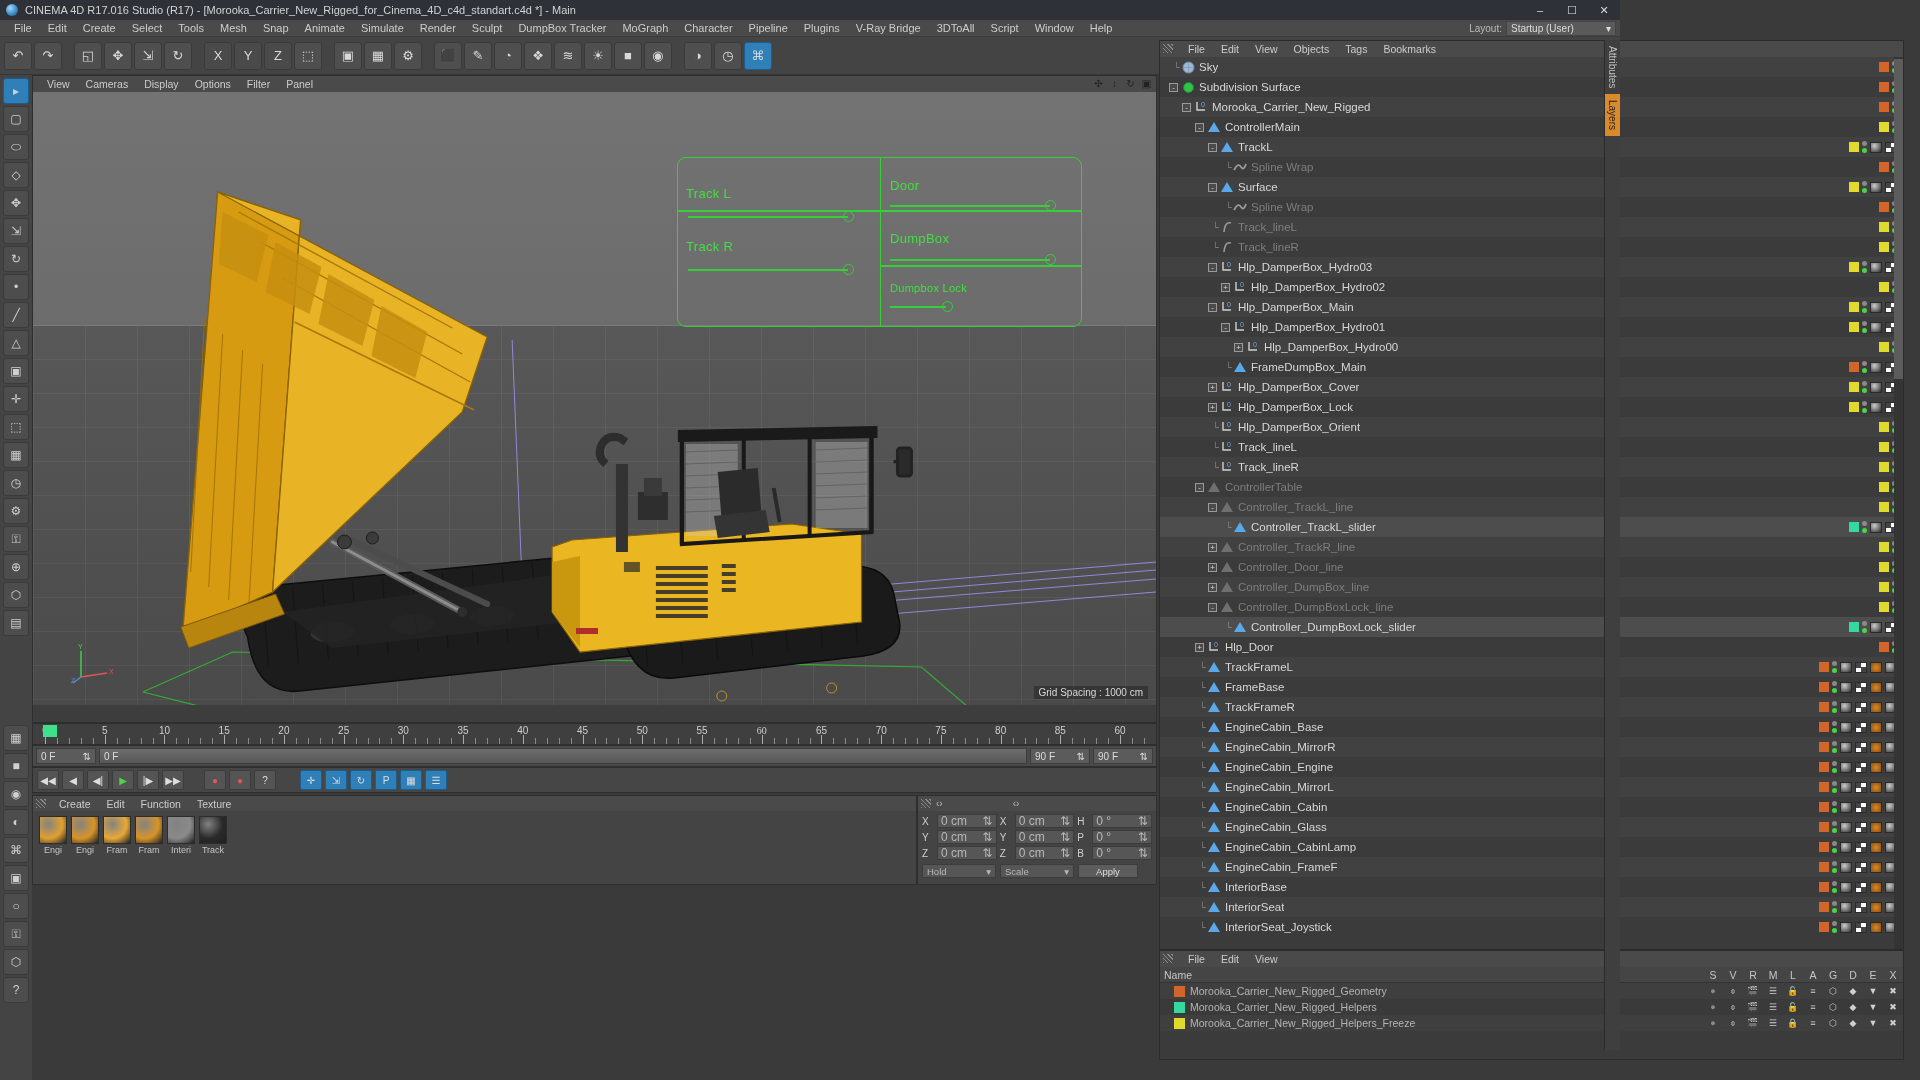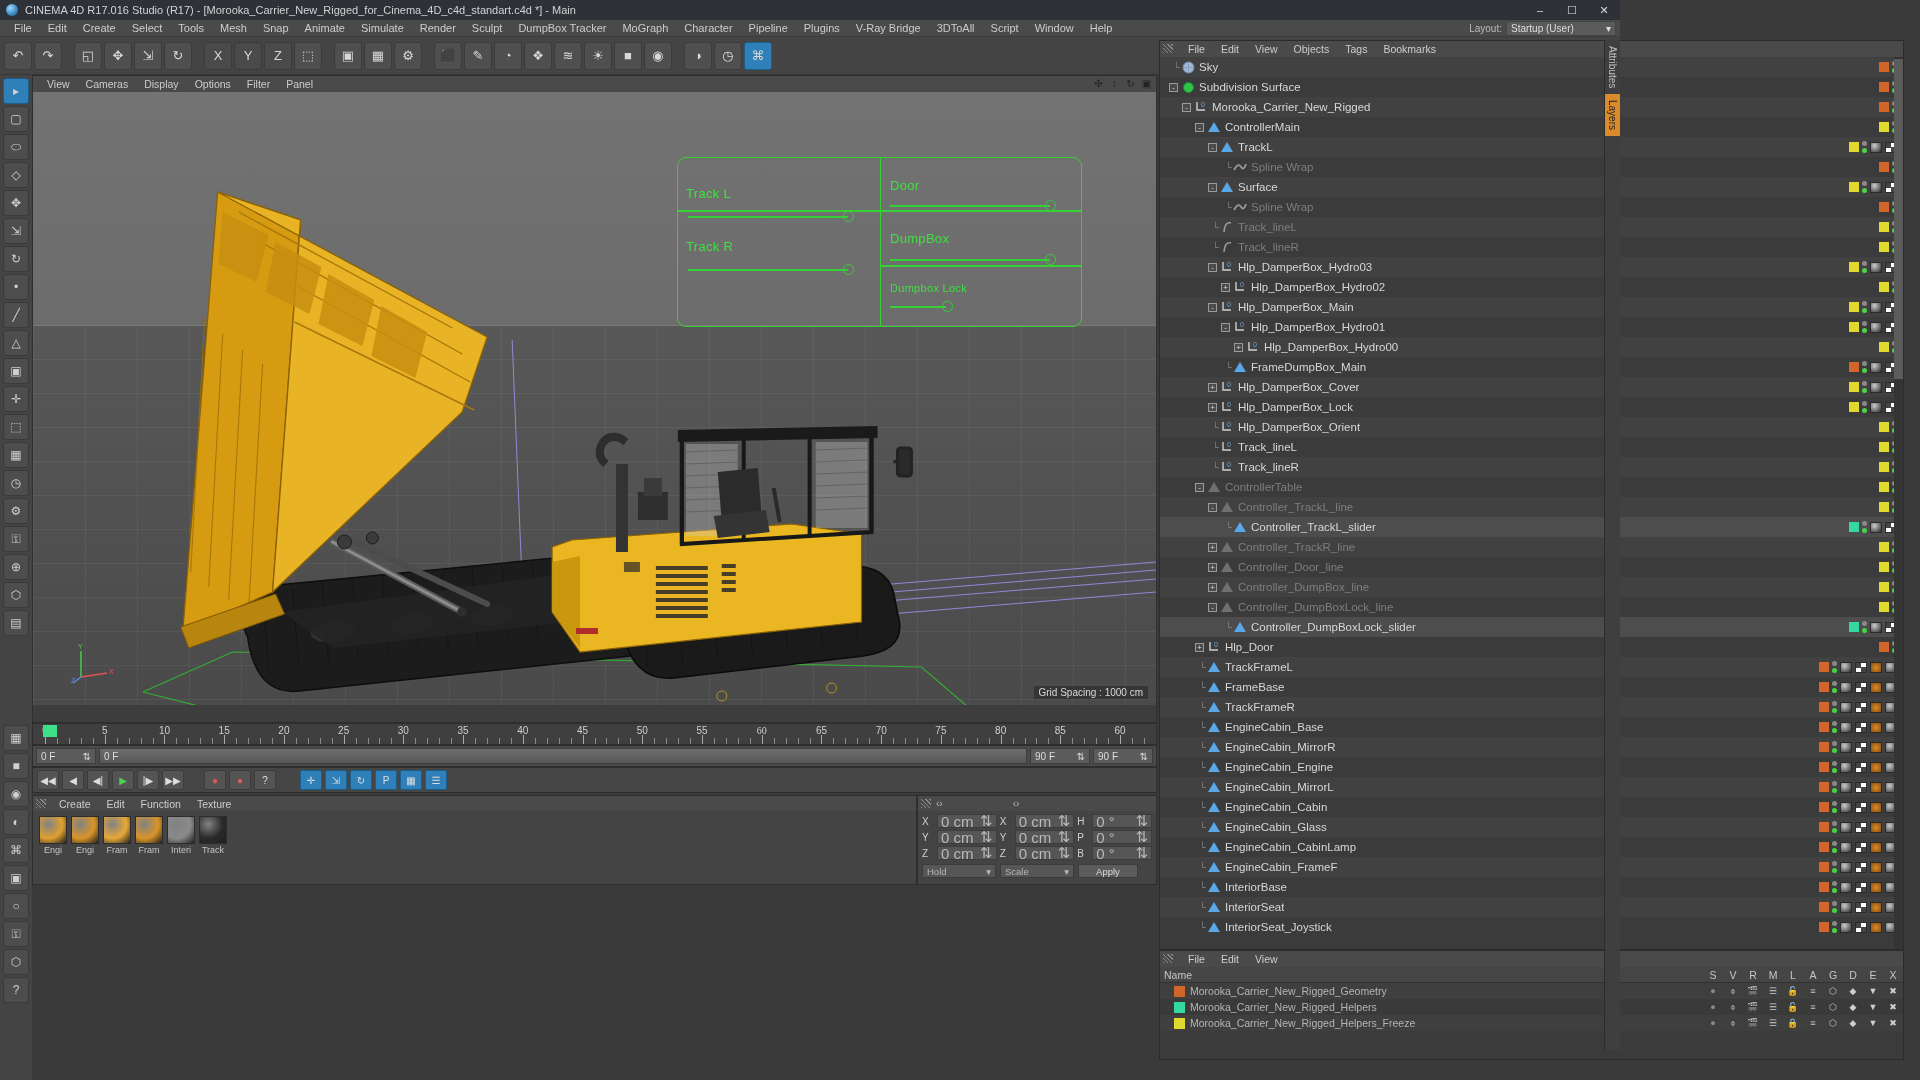--- a/index.html
+++ b/index.html
@@ -124,21 +124,21 @@
     white-space:nowrap; text-overflow:clip; }
 
   
   .coord { position:absolute; left:917px; top:795px; width:240px; height:90px;
     background:#444; border:1px solid #2e2e2e; }
   .coord-menu { height:15px; background:#4a4a4a; display:flex; align-items:center;
     font-size:10px; padding-left:18px; position:relative; color:#bbb;}
   .coord-grid { display:grid; grid-template-columns:12px 1fr 12px 1fr 12px 1fr; gap:2px 3px;
     padding:3px 4px; align-items:center; }
   .ax { font-size:10px; color:#d0d0d0; text-align:left; }
-  .cf { height:14px; background:#565656; border:1px solid #3c3c3c; font-size:15px;
+  .cf { height:14px; background:#565656; border:1px solid #3c3c3c; font-size:12px;
     color:#b8b8b8; display:flex; align-items:center; padding:0 3px; justify-content:space-between; }
   .coord-bottom { display:flex; gap:4px; padding:1px 4px; align-items:center; }
   .dd { height:14px; background:#565656; border:1px solid #3c3c3c; font-size:9.5px;
     color:#b8b8b8; display:flex; align-items:center; padding:0 4px; justify-content:space-between;}
   .applybtn { height:14px; background:#5c5c5c; border:1px solid #3c3c3c; font-size:9.5px;
     color:#ddd; display:flex; align-items:center; justify-content:center; }
 
   
   .objmgr { position:absolute; left:1159px; top:40px; width:745px; height:910px;
     background:#3b3b3b; border:1px solid #2b2b2b; }

